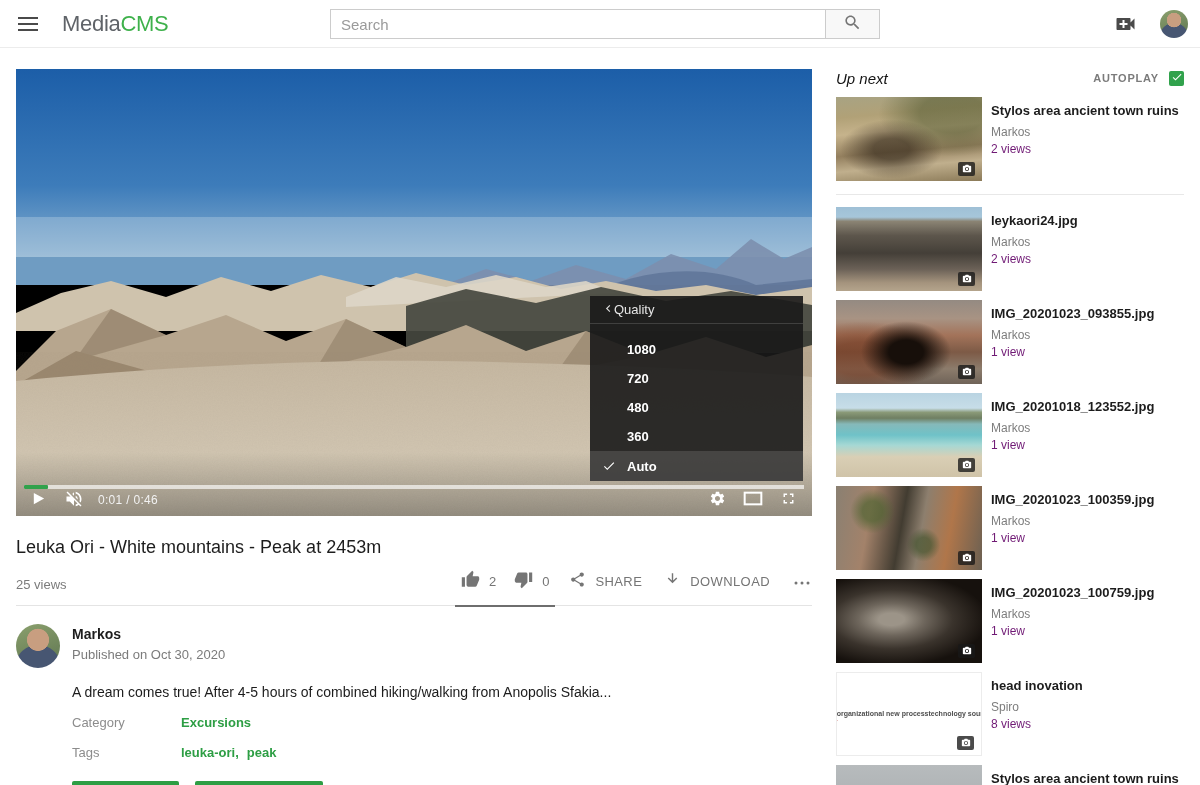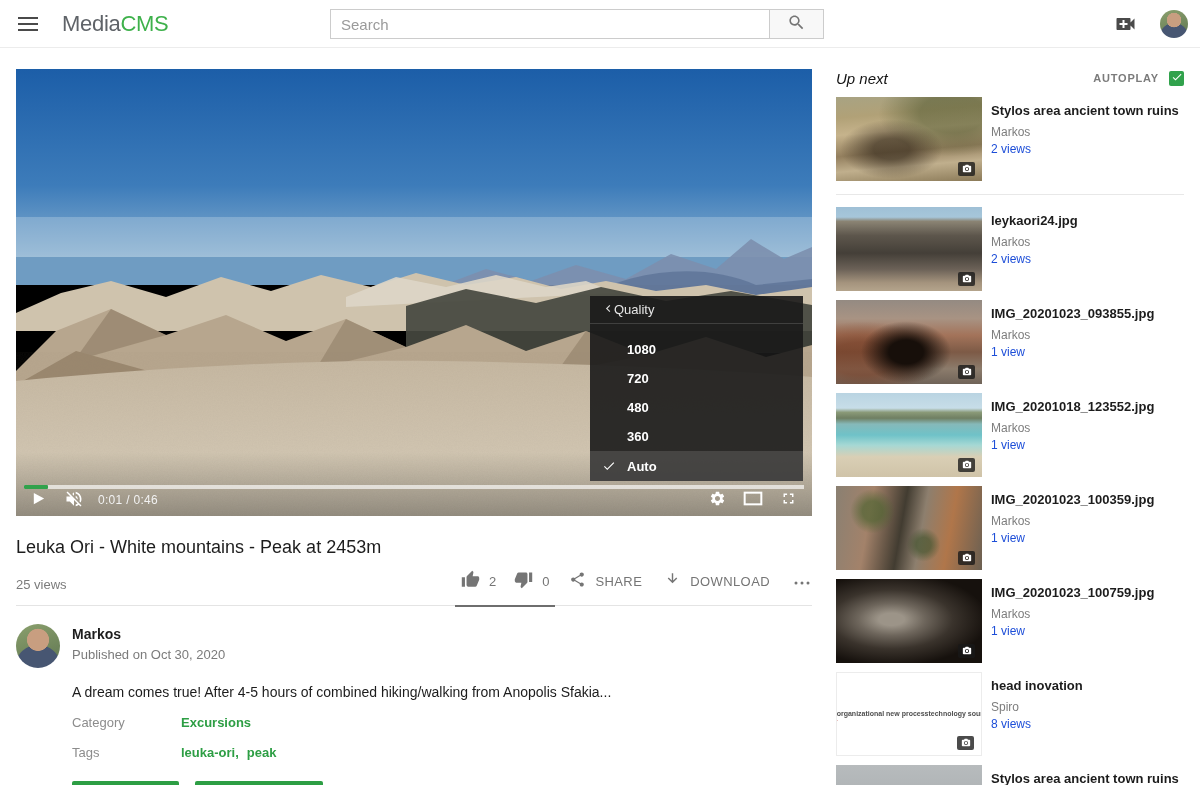--- a/index.html
+++ b/index.html
@@ -8,21 +8,21 @@
 
   
   .topbar { position:absolute; top:0; left:0; width:1200px; height:48px; background:#fff;
     border-bottom:1px solid #ececec; z-index:30; }
   .hamburger { position:absolute; left:18px; top:17px; width:20px; height:14px; background:none; border:none; cursor:pointer; }
   .hamburger span { display:block; height:2px; background:#4a4a4a; margin-bottom:4px; }
   .logo { position:absolute; left:62px; top:11px; font-size:22px; letter-spacing:-0.3px; cursor:pointer; }
   .logo .p1 { color:#5f6368; }
   .logo .p2 { color:#3eb14b; }
   .searchwrap { position:absolute; left:330px; top:9px; display:flex; }
-  .searchwrap input { width:440px; height:30px; border:1px solid #ccc; padding:0 10px; font-size:15px;
+  .searchwrap input { width:496px; height:30px; border:1px solid #ccc; padding:0 10px; font-size:15px;
     color:#333; font-family:"Liberation Sans",sans-serif; outline:none; background:#fff; }
   .searchwrap input::placeholder { color:#9a9a9a; }
   .search-btn { width:55px; height:30px; margin-left:-1px; background:#f8f8f8; border:1px solid #ccc;
     display:flex; align-items:center; justify-content:center; cursor:pointer; }
   .upload-btn { position:absolute; right:62px; top:12px; width:26px; height:24px; background:none; border:none; cursor:pointer; }
   .avatar-sm { position:absolute; right:12px; top:10px; width:28px; height:28px; border-radius:50%; cursor:pointer;
     background:
       radial-gradient(circle at 50% 36%, #c89e80 0 31%, rgba(0,0,0,0) 33%),
       radial-gradient(circle at 50% 98%, #475672 0 46%, rgba(0,0,0,0) 48%),
       linear-gradient(160deg,#8ba06d,#5d7450); }
@@ -100,21 +100,21 @@
   .ap-label { font-size:11px; font-weight:700; color:#7b7b7b; letter-spacing:0.8px; }
   .ap-check { width:15px; height:15px; border-radius:2px; background:#31a24c; display:flex;
     align-items:center; justify-content:center; cursor:pointer; }
   .sb-item { display:flex; margin-bottom:9px; cursor:pointer; }
   .thumb { width:146px; height:84px; position:relative; flex:none; overflow:hidden; }
   .badge { position:absolute; right:7px; bottom:5px; width:17px; height:14px;
     background:rgba(24,24,24,0.78); border-radius:2px; display:flex; align-items:center; justify-content:center; }
   .info { margin-left:9px; padding-top:6px; }
   .i-title { font-size:13px; font-weight:700; color:#1c1c1c; line-height:16px; }
   .i-author { font-size:12px; color:#7d7d7d; margin-top:6px; }
-  .i-views { font-size:12px; color:#1d4ed8; margin-top:3px; }
+  .i-views { font-size:12px; color:#701a75; margin-top:3px; }
   .sb-sep { border:none; border-top:1px solid #e8e8e8; margin:13px 0 12px; }
 
   
   .art1 { background:
       radial-gradient(ellipse at 38% 62%, rgba(35,25,15,0.55) 0 14%, rgba(0,0,0,0) 40%),
       radial-gradient(ellipse at 80% 20%, rgba(70,80,40,0.5) 0 20%, rgba(0,0,0,0) 45%),
       linear-gradient(175deg,#a8a383 0%,#b1a177 22%,#c6b38c 40%,#937f5e 62%,#c0af8d 78%,#8b7a58 100%); }
   .art2 { background:
       linear-gradient(180deg,#9fc0d6 0%,#a6c6da 12%,#8b8474 17%,#5d564c 34%,#443f38 55%,#6b6157 74%,#a4937d 90%,#b4a48c 100%); }
   .art3 { background:

